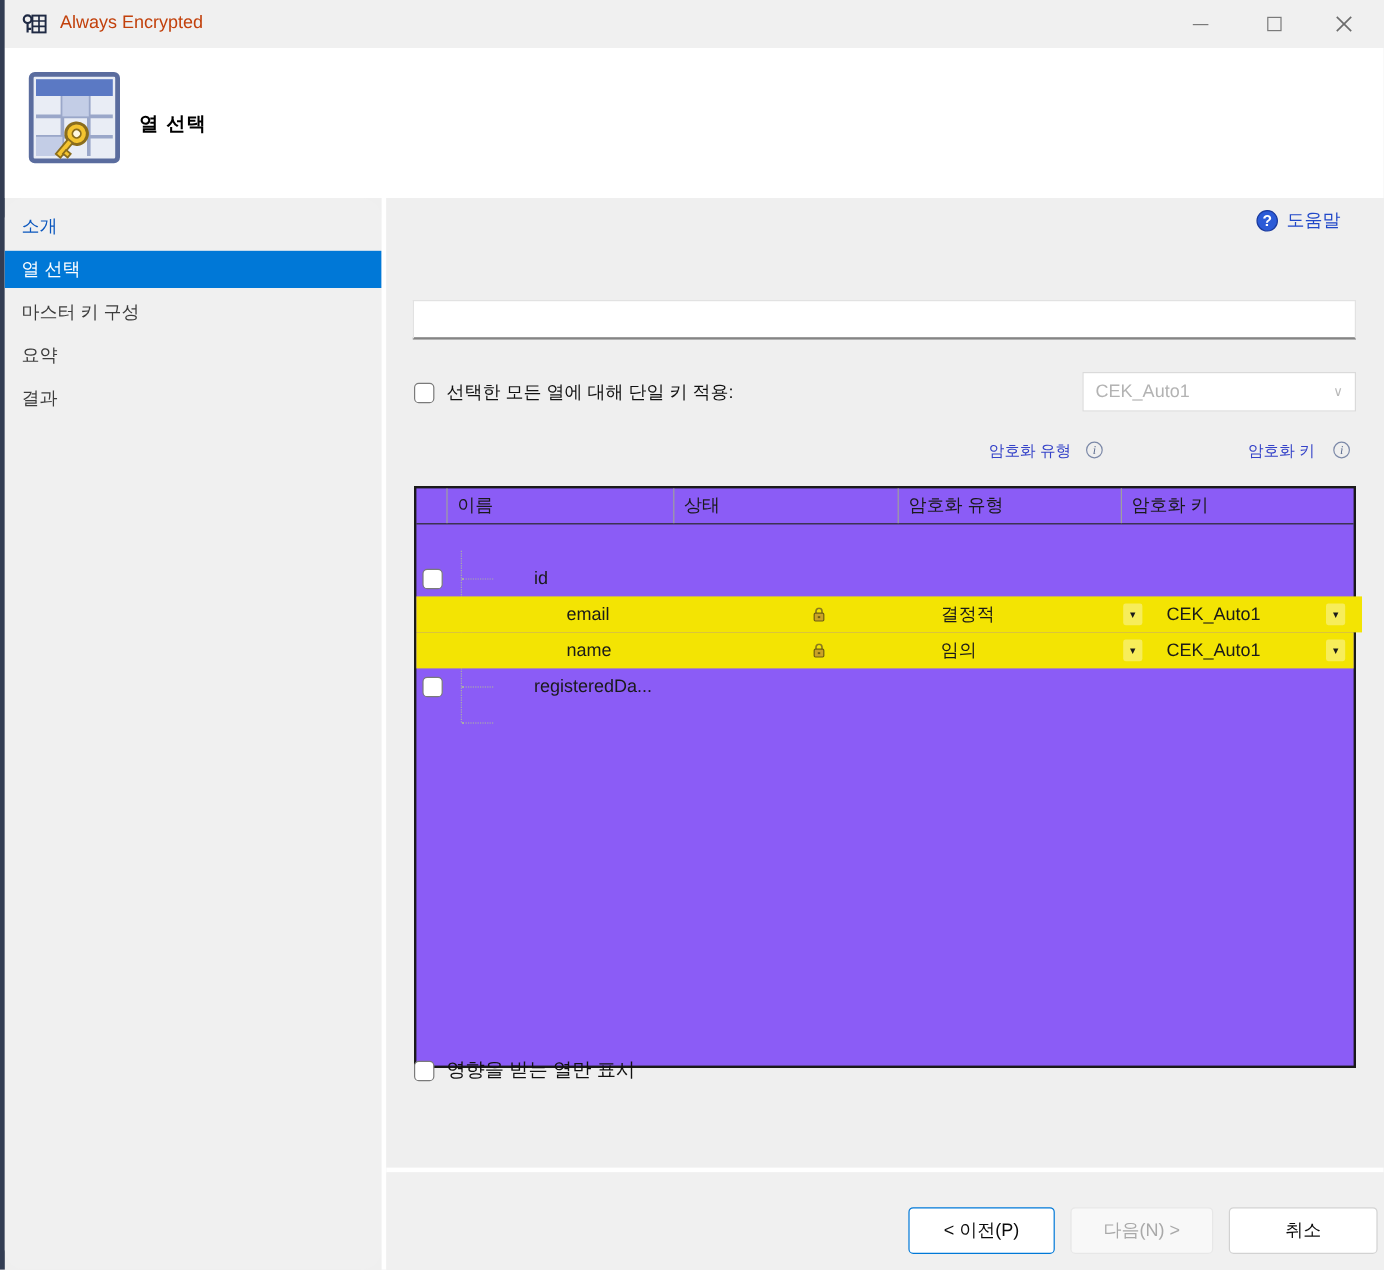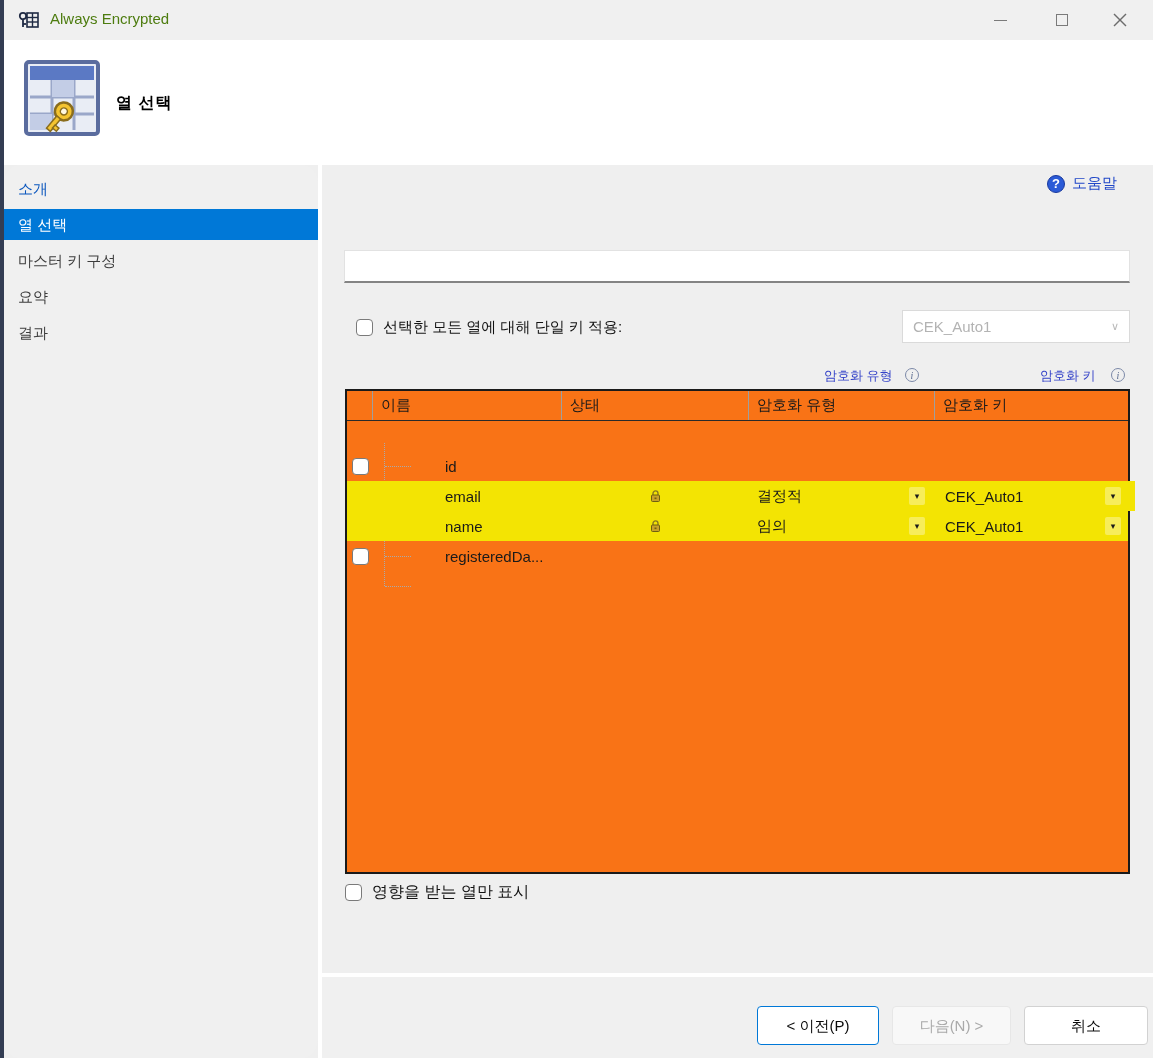--- a/index.html
+++ b/index.html
@@ -8,21 +8,21 @@
     font-family:"Liberation Sans","DejaVu Sans",sans-serif;
     background:#efefef; position:relative; overflow:hidden;
     color:#1a1a1a;
   }
   
   .win-edge { position:absolute; left:0; top:0; width:4px; height:1058px; background:#333d53; }
 
   
   .titlebar { position:absolute; left:4px; top:0; right:0; height:40px; background:#f0f0f0; }
   .app-icon { position:absolute; left:14px; top:9px; width:22px; height:22px; }
-  .title-text { position:absolute; left:46px; top:10px; font-size:15px; color:#4d7c0f; }
+  .title-text { position:absolute; left:46px; top:10px; font-size:15px; color:#c2410c; }
   .win-btn { position:absolute; top:0; width:46px; height:40px; display:flex; align-items:center; justify-content:center; cursor:default; }
   .btn-min { right:130px; } .btn-max { right:68px; } .btn-close { right:10px; }
   .glyph-min { width:13px; border-top:1px solid #7a7a7a; }
   .glyph-max { width:12px; height:12px; border:1px solid #7a7a7a; }
 
   
   .headerband { position:absolute; left:4px; top:40px; right:0; height:125px; background:#ffffff; }
   .big-icon { position:absolute; left:18px; top:18px; width:80px; height:80px; }
   .page-title { position:absolute; left:112px; top:53px; font-size:16px; font-weight:bold; color:#000; letter-spacing:1px; }
 
@@ -47,50 +47,50 @@
 
   
   .filterbox { position:absolute; left:22px; top:85px; width:786px; height:33px;
     background:#fff; border:1px solid #e2e2e2; border-bottom:2px solid #848484;
     font-size:15px; padding:0 8px; font-family:inherit; outline:none; }
 
   
   .cb { display:inline-block; width:17px; height:17px; background:#fff;
     border:1px solid #7a7a7a; border-radius:4px; vertical-align:middle; cursor:pointer; flex:none; }
 
-  .singlekey-row { position:absolute; left:34px; top:153px; display:flex; align-items:center; gap:10px; }
+  .singlekey-row { position:absolute; left:23px; top:153px; display:flex; align-items:center; gap:10px; }
   .singlekey-label { font-size:15px; color:#111; }
   .cek-combo { position:absolute; left:580px; top:145px; width:228px; height:33px;
     background:#fff; border:1px solid #dadada; display:flex; align-items:center;
     padding:0 10px; cursor:default; }
   .cek-combo .val { font-size:15px; color:#b3b3b3; flex:1; }
   .cek-combo .chev { color:#b9b9b9; font-size:11px; }
 
   
   .collinks { position:absolute; top:202px; left:0; right:0; height:20px; font-size:13px; }
   .collink { color:#3442c8; cursor:pointer; }
   .info-i { display:inline-block; width:14px; height:14px; border-radius:50%;
     border:1px solid #7c89a8; color:#5a6a8e; font-size:10px; text-align:center;
     line-height:13px; font-style:italic; font-family:"Liberation Serif",serif; cursor:pointer; }
   .lnk-type { position:absolute; left:502px; top:0; } .lnk-type-i { position:absolute; left:583px; top:1px; }
   .lnk-key  { position:absolute; left:718px; top:0; } .lnk-key-i  { position:absolute; left:789px; top:1px; }
 
   
-  .grid { position:absolute; left:23px; top:224px; width:785px; height:485px;
-    background:#f97316; border:2px solid #1a1a1a; }
+  .grid { position:absolute; left:23px; top:240px; width:785px; height:485px;
+    background:#8b5cf6; border:2px solid #1a1a1a; }
   .grid-header { display:flex; height:30px; border-bottom:1px solid #2a2a2a; font-size:15px; }
   .gh-cell { padding:5px 0 0 8px; border-right:1px solid #9f9f9f; overflow:hidden; white-space:nowrap; }
   .gh-cb   { width:26px; border-right:1px solid #9f9f9f; }
   .gh-name { width:189px; } .gh-state { width:187px; } .gh-type { width:186px; }
   .gh-key  { flex:1; border-right:none; }
 
   .grid-body { position:relative; height:450px; }
   .grow { position:absolute; left:0; width:100%; height:30px; display:flex; align-items:center; font-size:15px; }
   .grow .cbox { width:26px; display:flex; justify-content:center; flex:none; }
-  .grow.hl { background:#f3e403; }
+  .grow.hl { background:#f3e403;padding-left:27px; }
   .grow.hl.overflow { width:calc(100% + 7px); }
   .cell-name  { width:189px; flex:none; padding-left:72px; white-space:nowrap; overflow:hidden; }
   .cell-state { width:187px; flex:none; display:flex; align-items:center; padding-left:88px; }
   .cell-type  { width:186px; flex:none; display:flex; align-items:center; padding-left:8px; position:relative; }
   .cell-key   { flex:1; display:flex; align-items:center; padding-left:10px; position:relative; }
   .dd-arrow { position:absolute; right:10px; width:16px; height:18px; display:flex;
     align-items:center; justify-content:center; font-size:9px; color:#1a1a1a;
     background:rgba(255,255,255,0.35); border-radius:2px; cursor:pointer; }
 
   .tbl-row-name { padding-left:66px; font-size:15px; }

